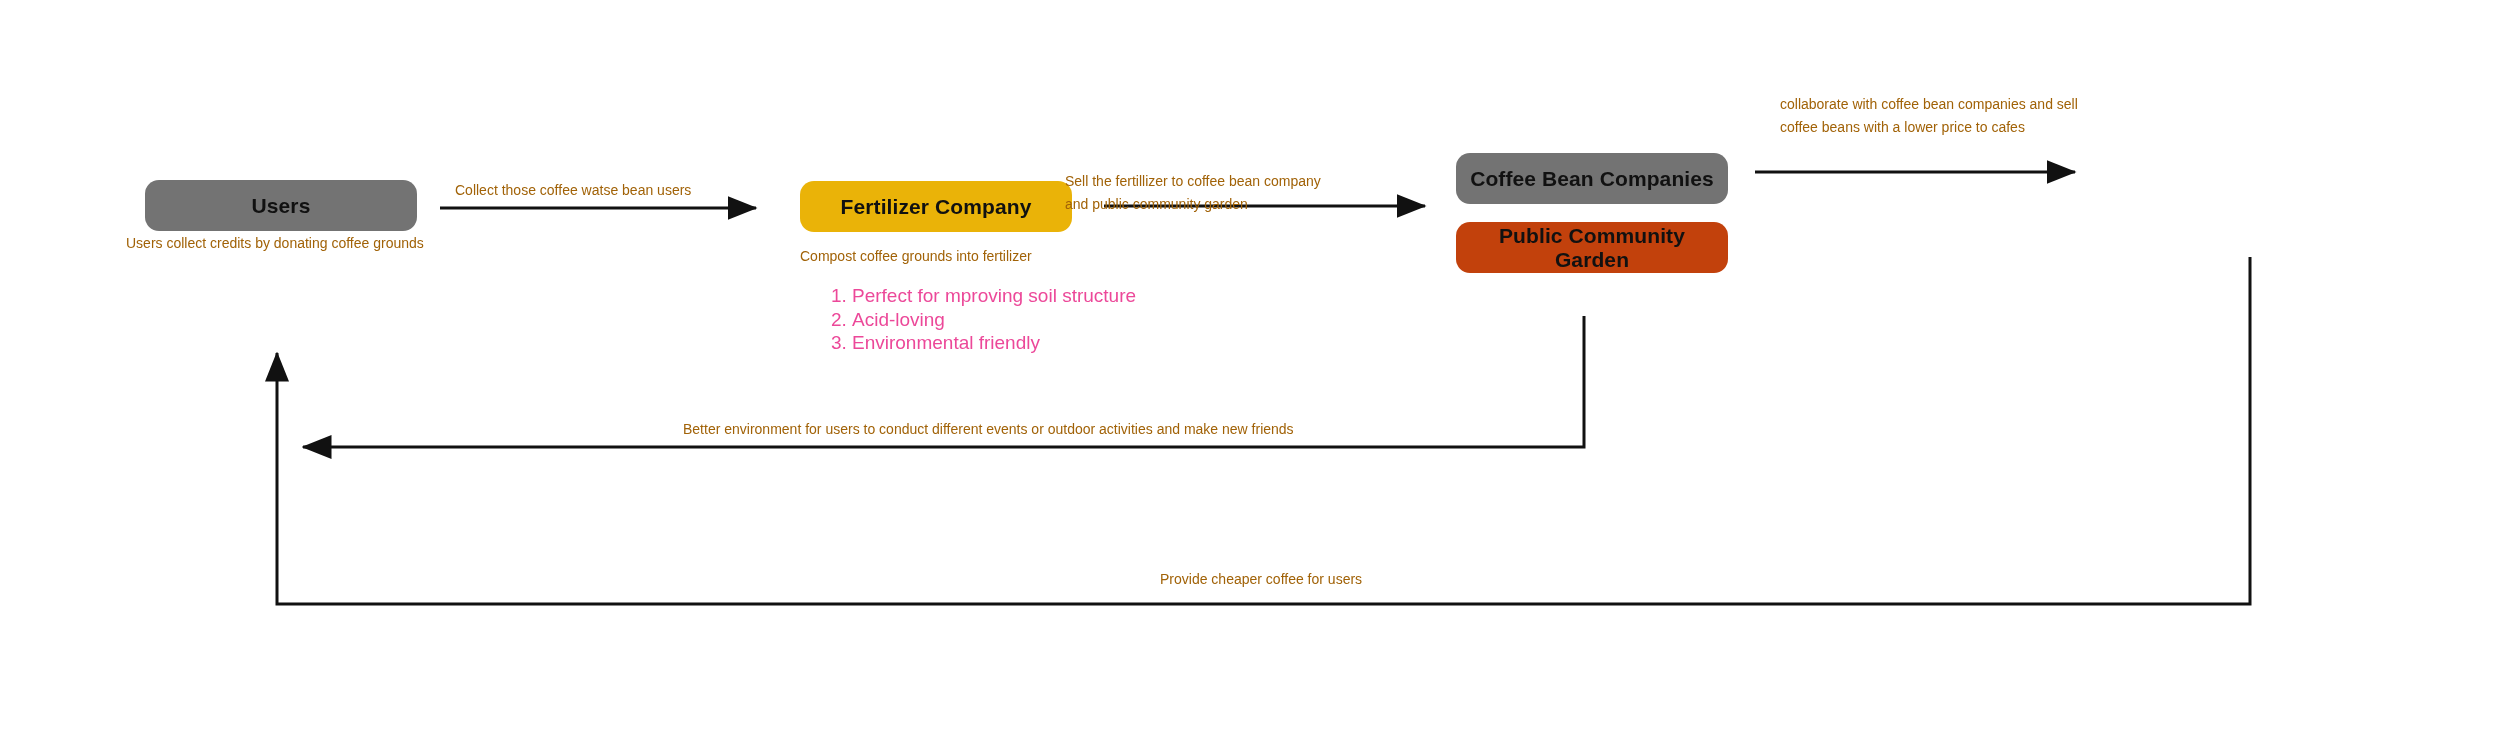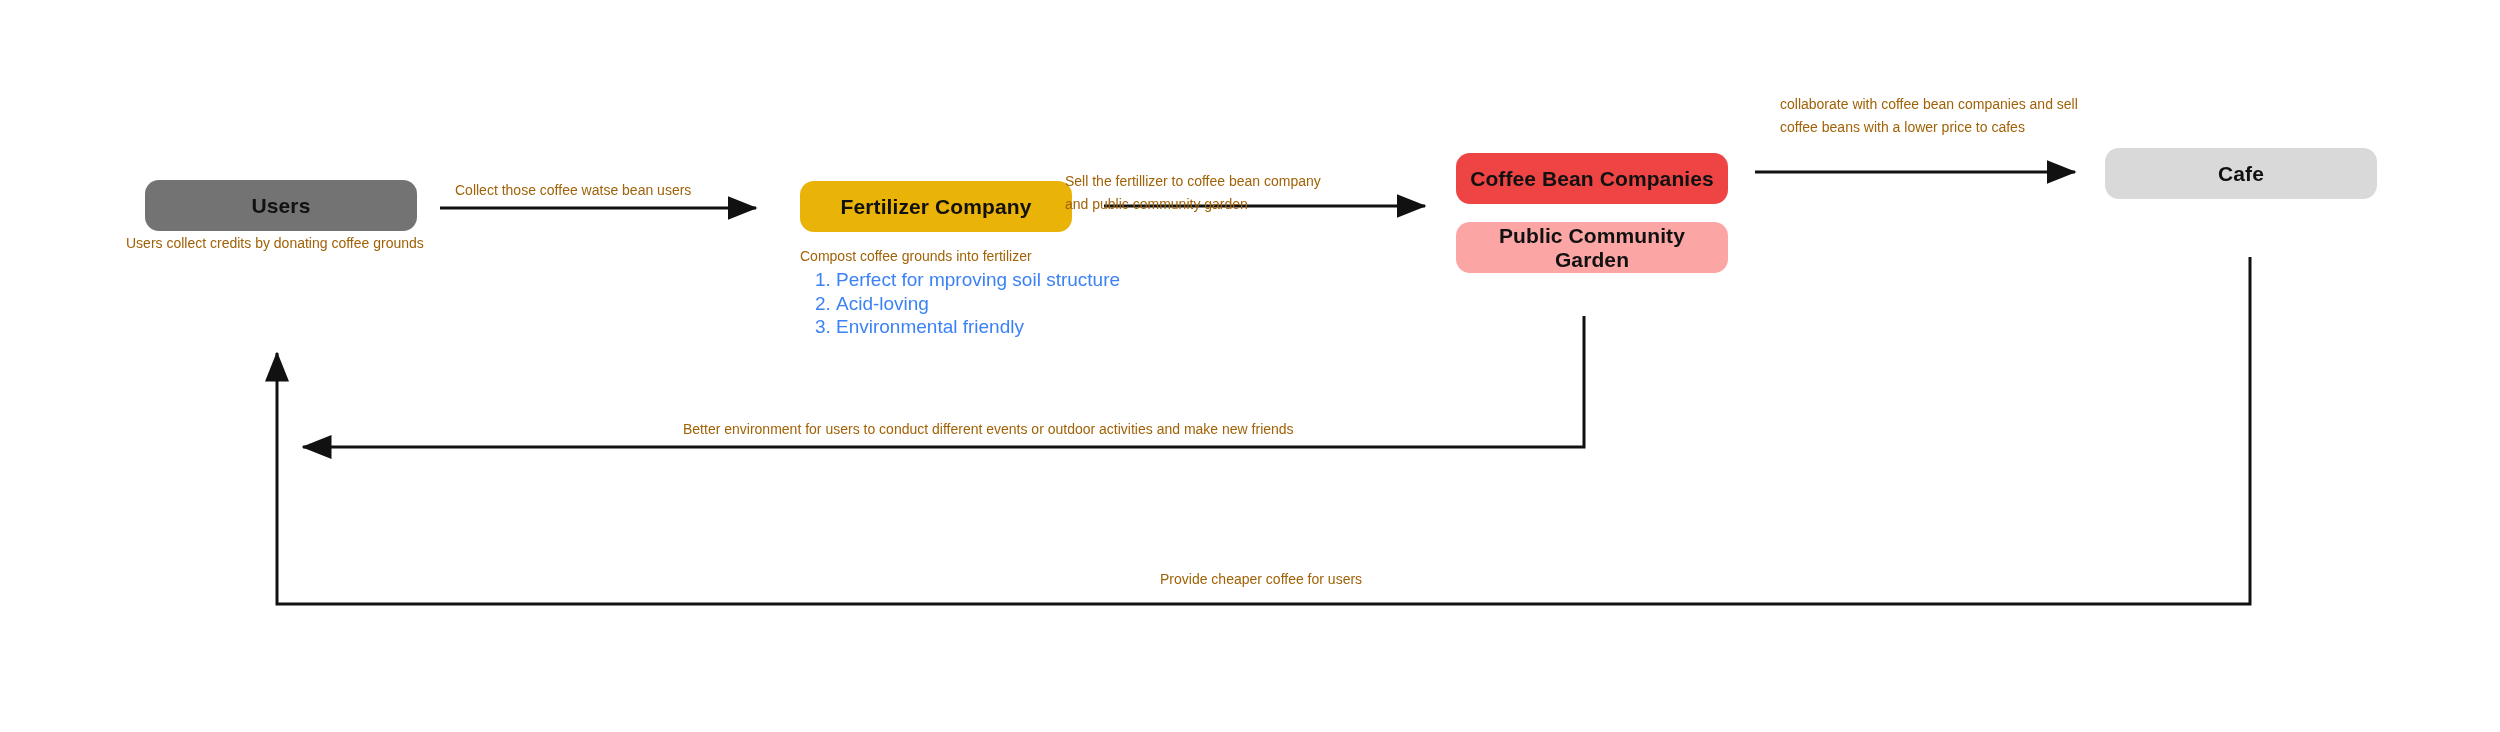--- a/index.html
+++ b/index.html
@@ -30,22 +30,22 @@
     font-weight: bold;
     font-size: 21px;
     letter-spacing: 0.1px;
     color: #111111;
     text-align: center;
     box-sizing: border-box;
     padding: 0 10px;
   }
   .node-users        { left: 145px;  top: 180px; width: 272px; height: 51px; background: #737373; }
   .node-fertilizer   { left: 800px;  top: 181px; width: 272px; height: 51px; background: #eab308; }
-  .node-beancos      { left: 1456px; top: 153px; width: 272px; height: 51px; background: #ef4444; }
-  .node-garden       { left: 1456px; top: 222px; width: 272px; height: 51px; background: #fca5a5; }
+  .node-beancos      { left: 1456px; top: 153px; width: 272px; height: 51px; background: #737373; }
+  .node-garden       { left: 1456px; top: 222px; width: 272px; height: 51px; background: #c2410c; }
   .node-cafe         { left: 2105px; top: 148px; width: 272px; height: 51px; background: #d9d9d9; }
 
   
   .caption {
     position: absolute;
     font-size: 14px;
     line-height: 23px;
     color: #a16207;
     white-space: pre-wrap;
   }
@@ -54,25 +54,25 @@
   .caption-arrow1          { left: 455px;  top: 179px; }
   .caption-arrow2          { left: 1065px; top: 132px; width: 270px; margin-top: 38px; }
   .caption-arrow3          { left: 1780px; top: 93px;  width: 300px; }
   .caption-arrow4          { left: 683px;  top: 418px; }
   .caption-arrow5          { left: 1160px; top: 568px; }
 
   .compost-list {
     position: absolute;
     left: 800px;
     top: 268px;
-    margin: 0;
+    margin: 16px;
     padding-left: 36px;
     font-size: 19px;
     line-height: 23.5px;
-    color: #3b82f6;
+    color: #ec4899;
   }
   .compost-list li { margin: 0; padding: 0; }
 
   
   #connectors {
     position: absolute;
     left: 0;
     top: 0;
     width: 2500px;
     height: 732px;
@@ -111,23 +111,20 @@
   </div>
 
   <div class="node node-beancos">
     <span>Coffee Bean Companies</span>
   </div>
 
   <div class="node node-garden">
     <span>Public Community Garden</span>
   </div>
 
-  <div class="node node-cafe">
-    <span>Cafe</span>
-  </div>
 
   <div class="caption caption-arrow1">Collect those coffee watse bean users</div>
 
   <div class="caption caption-arrow2">Sell the fertillizer to coffee bean company and public community garden</div>
 
   <div class="caption caption-arrow3">collaborate with coffee bean companies and sell coffee beans with a lower price to cafes</div>
 
   <div class="caption caption-arrow4">Better environment for users to conduct different events or outdoor activities and make new friends</div>
 
   <div class="caption caption-arrow5">Provide cheaper coffee for users</div>

